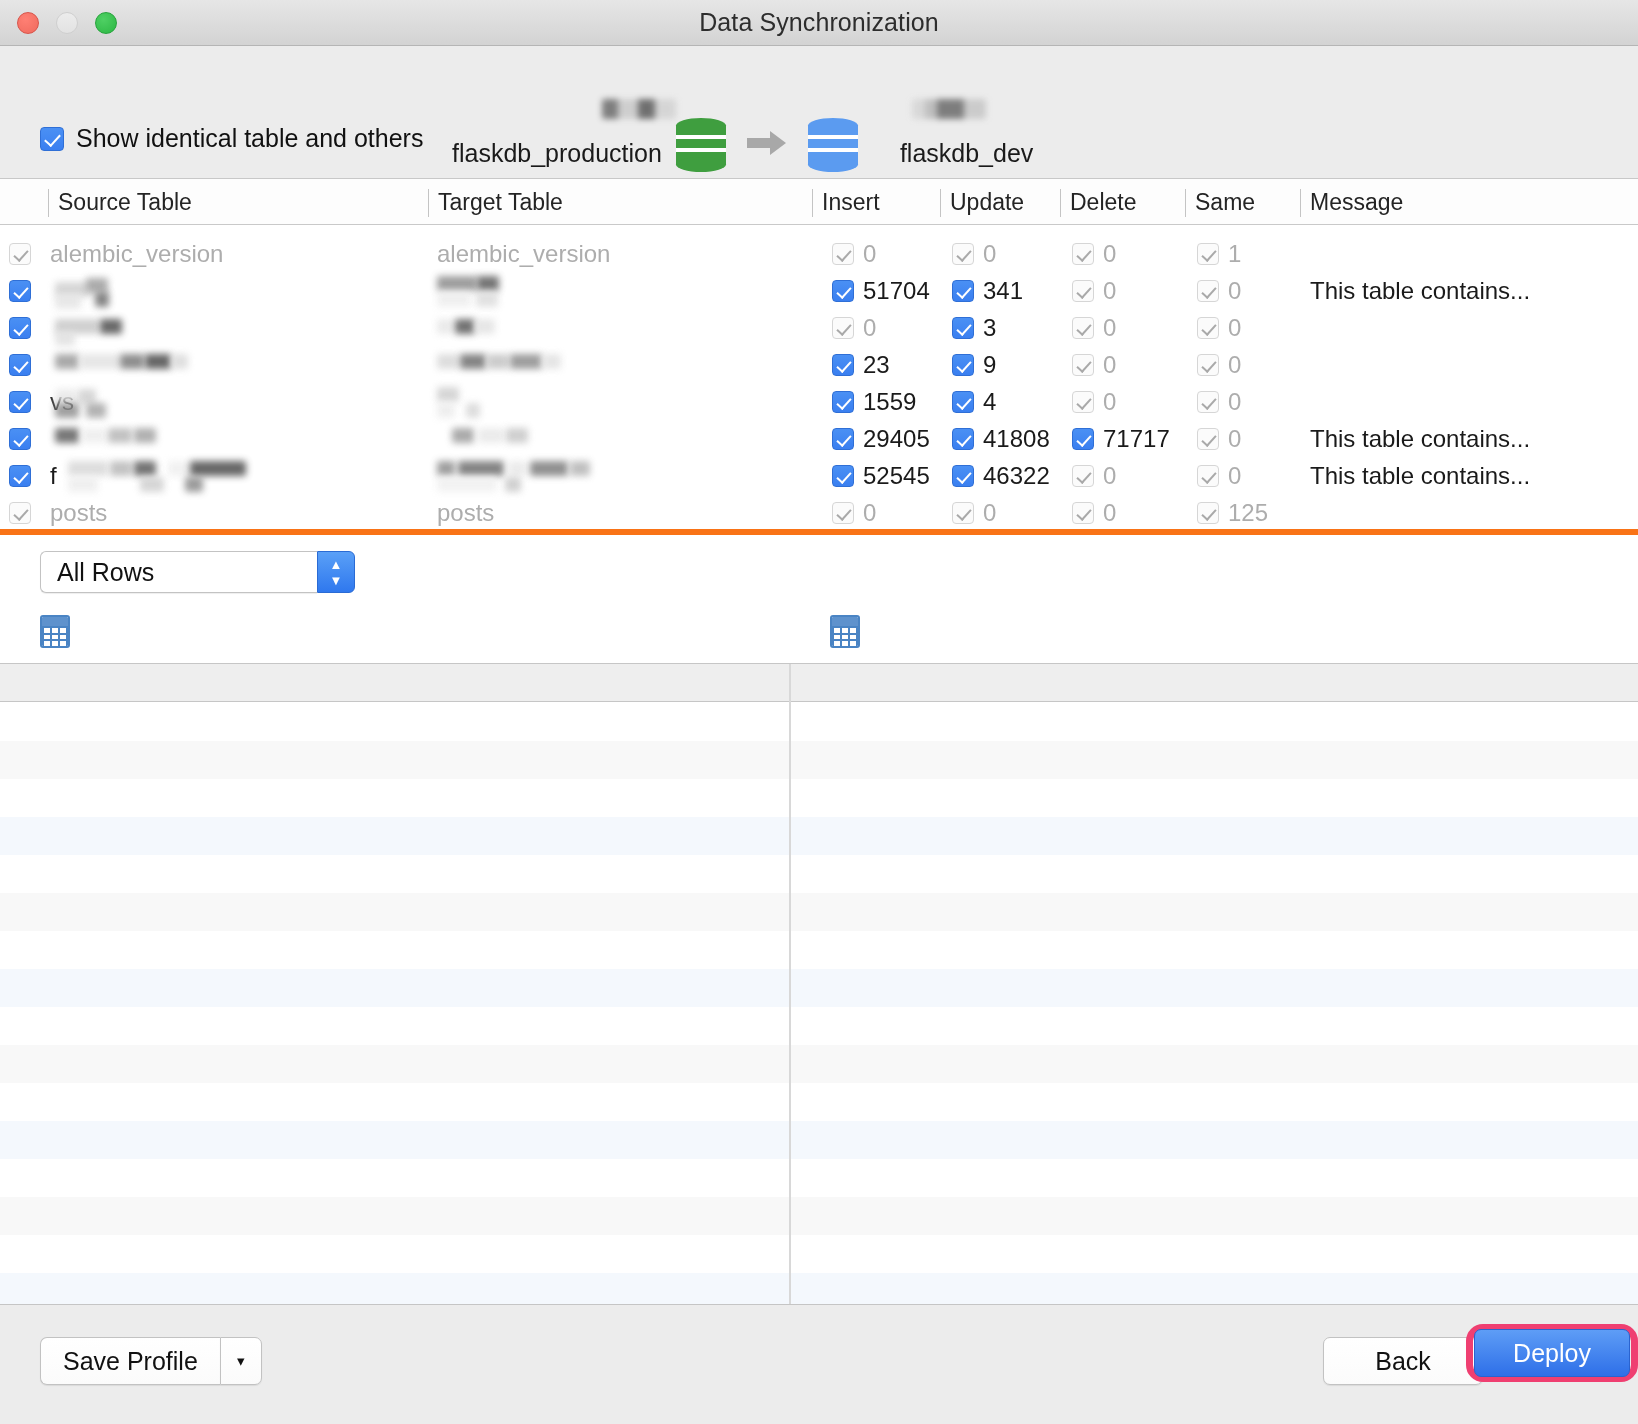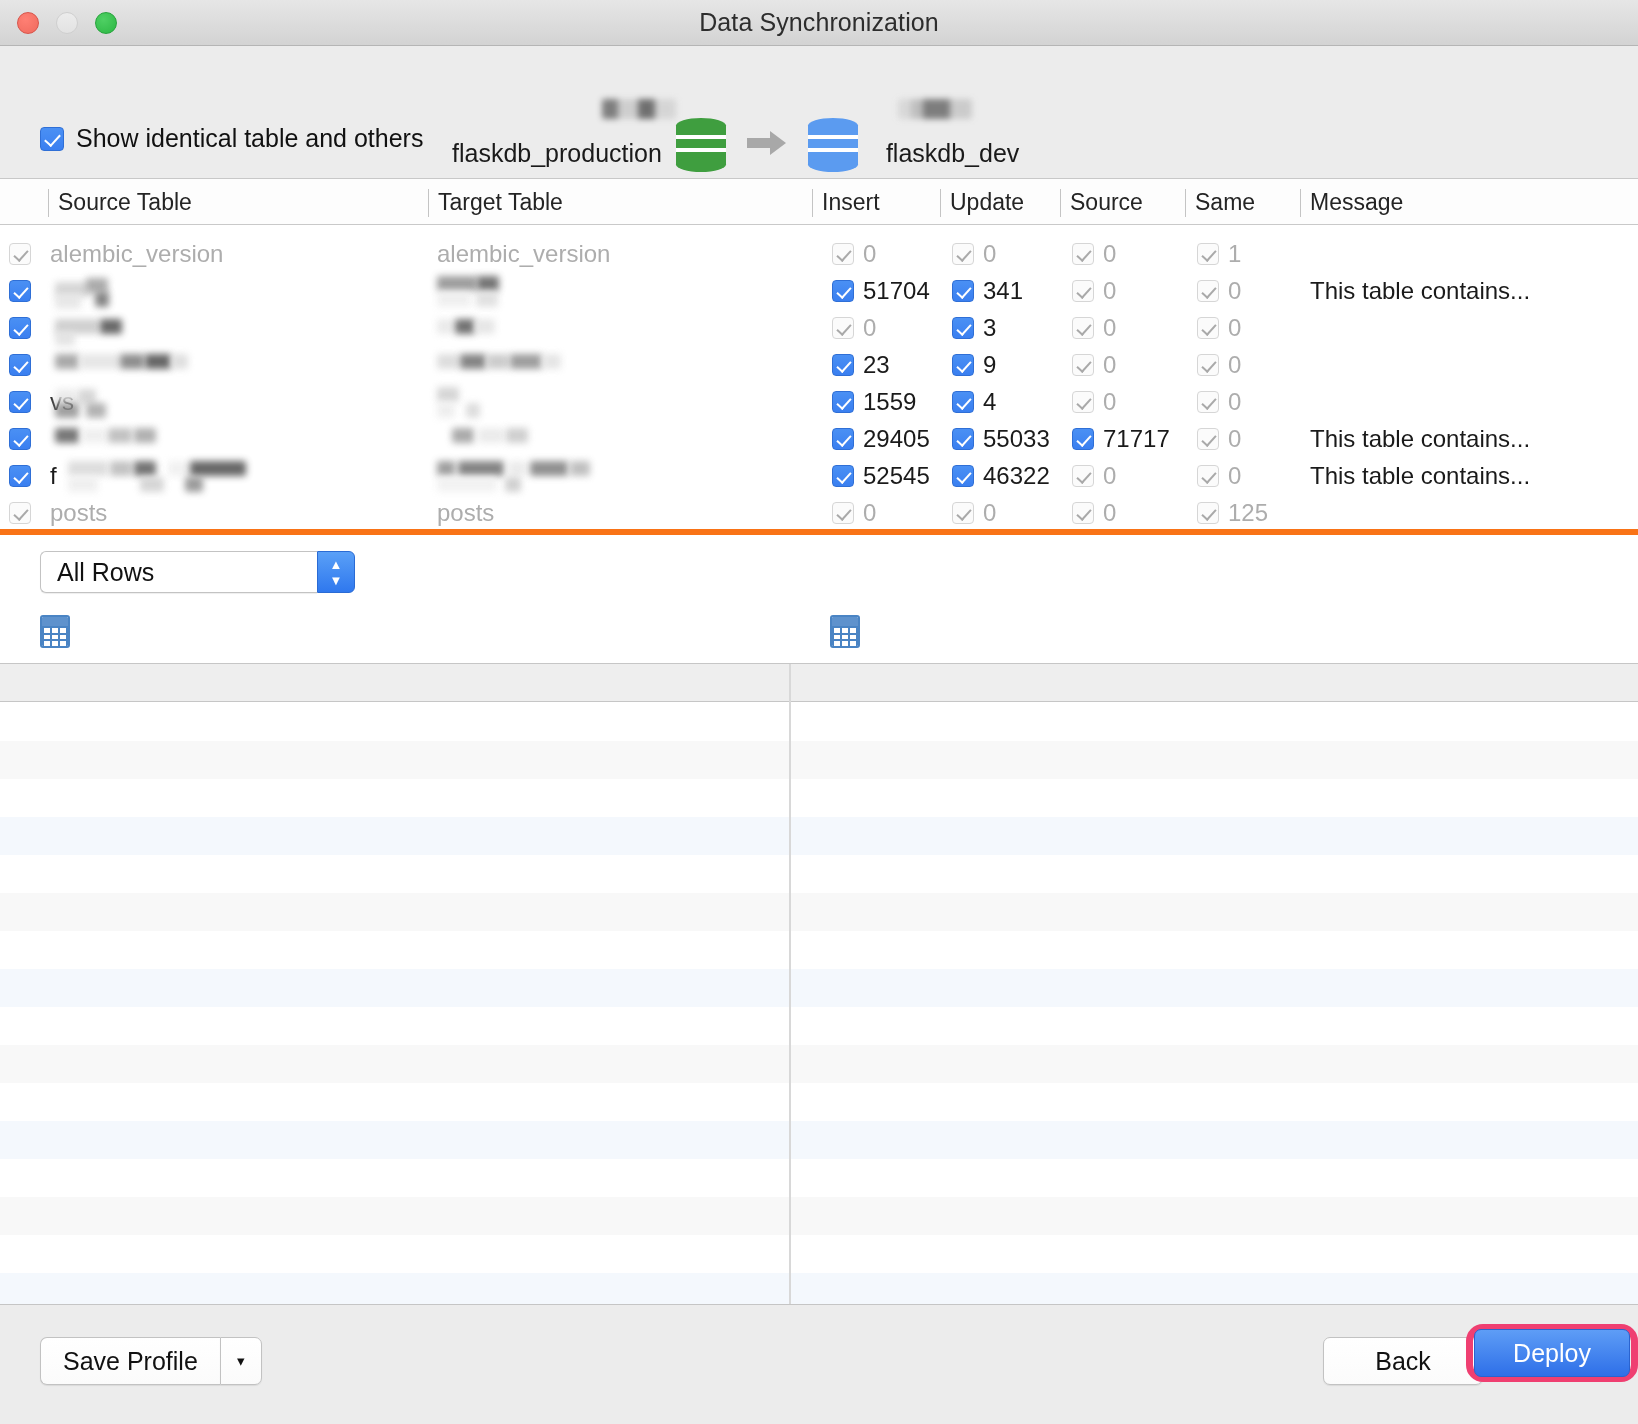--- a/index.html
+++ b/index.html
@@ -269,35 +269,35 @@
       </div>
 
       <div class="dbitem">
         <div class="dbicon blue">
           <div class="disc" style="top:0;"></div>
           <div class="body" style="top:7px; height:40px;"></div>
           <div class="disc" style="top:39px;"></div>
           <div class="ring" style="top:17px;"></div>
           <div class="ring" style="top:30px;"></div>
         </div>
-        <div style="position:relative; margin-left:14px;">
+        <div style="position:relative; margin-left:28px;">
           <div class="blurchip" style="left:12px; top:-42px; width:74px; background:linear-gradient(90deg,#d5d5d5 0 18%,#b7b7b7 18% 34%,#6a6a6a 34% 70%,#c6c6c6 70% 100%);"></div>
           <div class="dbname">flaskdb_dev</div>
         </div>
       </div>
 
     </div>
   </div>
 
   <div class="tablehead">
     <div class="th" style="left:48px;">Source Table</div>
     <div class="th" style="left:428px;">Target Table</div>
     <div class="th" style="left:812px;">Insert</div>
     <div class="th" style="left:940px;">Update</div>
-    <div class="th" style="left:1060px;">Source</div>
+    <div class="th" style="left:1060px;">Delete</div>
     <div class="th" style="left:1185px;">Same</div>
     <div class="th" style="left:1300px;">Message</div>
   </div>
 
   <div class="tablebody" id="tablebody">
       <div class="row" style="top: 10px;">
         <div class="cell" style="left: 9px;">
           <div class="cb-s off"></div>
         </div>
         <div class="cell txt muted" style="left: 50px;">alembic_version</div>
@@ -455,21 +455,21 @@
         <div class="blurchip" style="left: 134px; top: 8px; width: 22px; height: 15px; background: rgb(163, 163, 163); filter: blur(3.5px);"></div>
         <div class="blurchip" style="left: 452px; top: 8px; width: 22px; height: 15px; background: rgb(156, 156, 156); filter: blur(3.5px);"></div>
         <div class="blurchip" style="left: 478px; top: 8px; width: 26px; height: 15px; background: rgb(232, 232, 232); filter: blur(3.5px);"></div>
         <div class="blurchip" style="left: 506px; top: 8px; width: 22px; height: 15px; background: rgb(199, 199, 199); filter: blur(3.5px);"></div>
         <div class="cell numcell" style="left: 832px;">
           <div class="cb-s on"></div>
           <span class="dark">29405</span>
         </div>
         <div class="cell numcell" style="left: 952px;">
           <div class="cb-s on"></div>
-          <span class="dark">55033</span>
+          <span class="dark">41808</span>
         </div>
         <div class="cell numcell" style="left: 1072px;">
           <div class="cb-s on"></div>
           <span class="dark">71717</span>
         </div>
         <div class="cell numcell" style="left: 1197px;">
           <div class="cb-s off"></div>
           <span class="muted">0</span>
         </div>
         <div class="cell txt dark" style="left: 1310px;">This table contains...</div>

